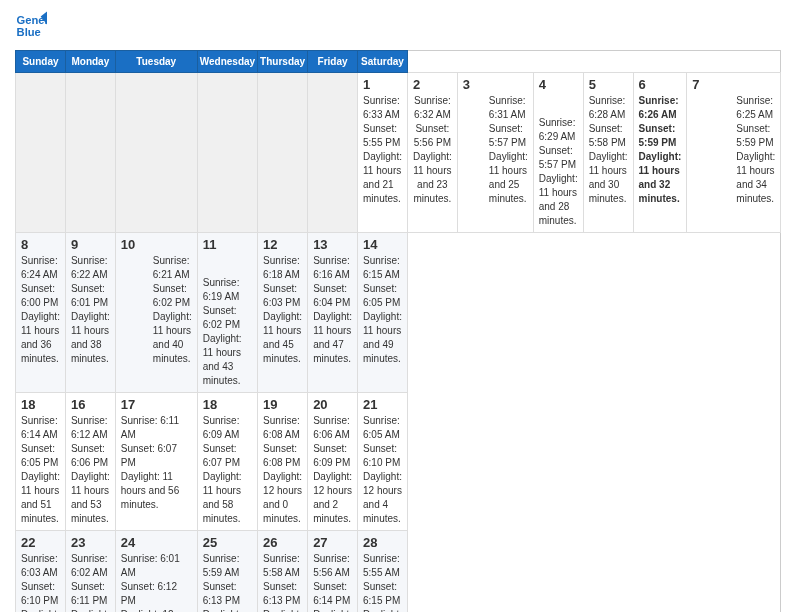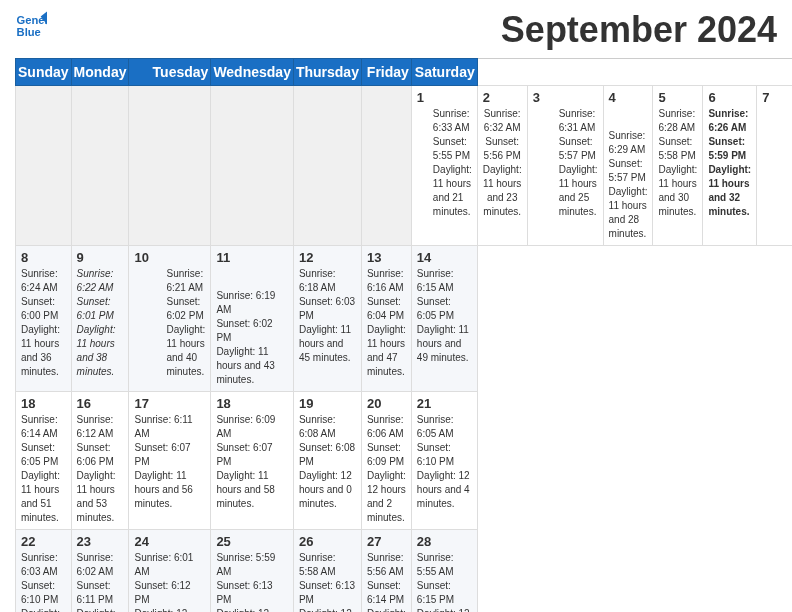--- a/index.html
+++ b/index.html
@@ -39,23 +39,23 @@
       color: #555;
     }
     .calendar {
       width: 100%;
       border-collapse: collapse;
       border: 1px solid #ccc;
     }
     .calendar th {
       background-color: #1a6fc4;
       color: #fff;
-      font-size: 14px;
+      font-size: 10px;
       font-weight: bold;
-      text-align: right;
+      text-align: center;
       padding: 5px 2px;
       border: 1px solid #1a5fa0;
     }
     .calendar td {
       vertical-align: top;
       border: 1px solid #ddd;
       padding: 4px 5px;
       font-size: 10px;
       color: #333;
       width: 113px;
@@ -85,21 +85,20 @@
 
 <div class="header">
   <div class="logo">
     <svg class="logo-icon" viewBox="0 0 40 40" xmlns="http://www.w3.org/2000/svg">
       <text x="2" y="18" font-size="14" font-weight="bold" fill="#1a6fc4">General</text>
       <text x="2" y="32" font-size="14" font-weight="bold" fill="#1a6fc4">Blue</text>
       <path d="M32 8 L40 2 L40 18 Z" fill="#1a6fc4"></path>
     </svg>
   </div>
   <div class="title-block">
-    <div class="month-title">September 2024</div>
   </div>
 </div>
 
 <table class="calendar">
   <thead>
     <tr>
       <th>Sunday</th>
       <th>Monday</th>
       <th>Tuesday</th>
       <th>Wednesday</th>
@@ -111,21 +110,21 @@
   <tbody id="calendar-body">
   <tr>
         <td class="empty-cell"></td>
         <td class="empty-cell"></td>
         <td class="empty-cell"></td>
         <td class="empty-cell"></td>
         <td class="empty-cell"></td>
         <td class="empty-cell"></td>
         <td>
           <span class="day-num">1</span>
-          <div class="day-info" style="white-space: pre-line; margin-left: 16px;">Sunrise: 6:33 AM
+          <div class="day-info" style="white-space: pre-line;">Sunrise: 6:33 AM
 Sunset: 5:55 PM
 Daylight: 11 hours and 21 minutes.</div>
         </td>
         <td>
           <span class="day-num">2</span>
           <div class="day-info" style="white-space: pre-line; text-align: center;">Sunrise: 6:32 AM
 Sunset: 5:56 PM
 Daylight: 11 hours and 23 minutes.</div>
         </td>
         <td>
@@ -161,21 +160,21 @@
       </tr>
       <tr>
         <td>
           <span class="day-num">8</span>
           <div class="day-info" style="white-space: pre-line;">Sunrise: 6:24 AM
 Sunset: 6:00 PM
 Daylight: 11 hours and 36 minutes.</div>
         </td>
         <td>
           <span class="day-num">9</span>
-          <div class="day-info" style="white-space: pre-line; font-style: italic;">Sunrise: 6:22 AM
+          <div class="day-info" style="white-space: pre-line;">Sunrise: 6:22 AM
 Sunset: 6:01 PM
 Daylight: 11 hours and 38 minutes.</div>
         </td>
         <td>
           <span class="day-num">10</span>
           <div class="day-info" style="white-space: pre-line; margin-left: 32px;">Sunrise: 6:21 AM
 Sunset: 6:02 PM
 Daylight: 11 hours and 40 minutes.</div>
         </td>
         <td>

